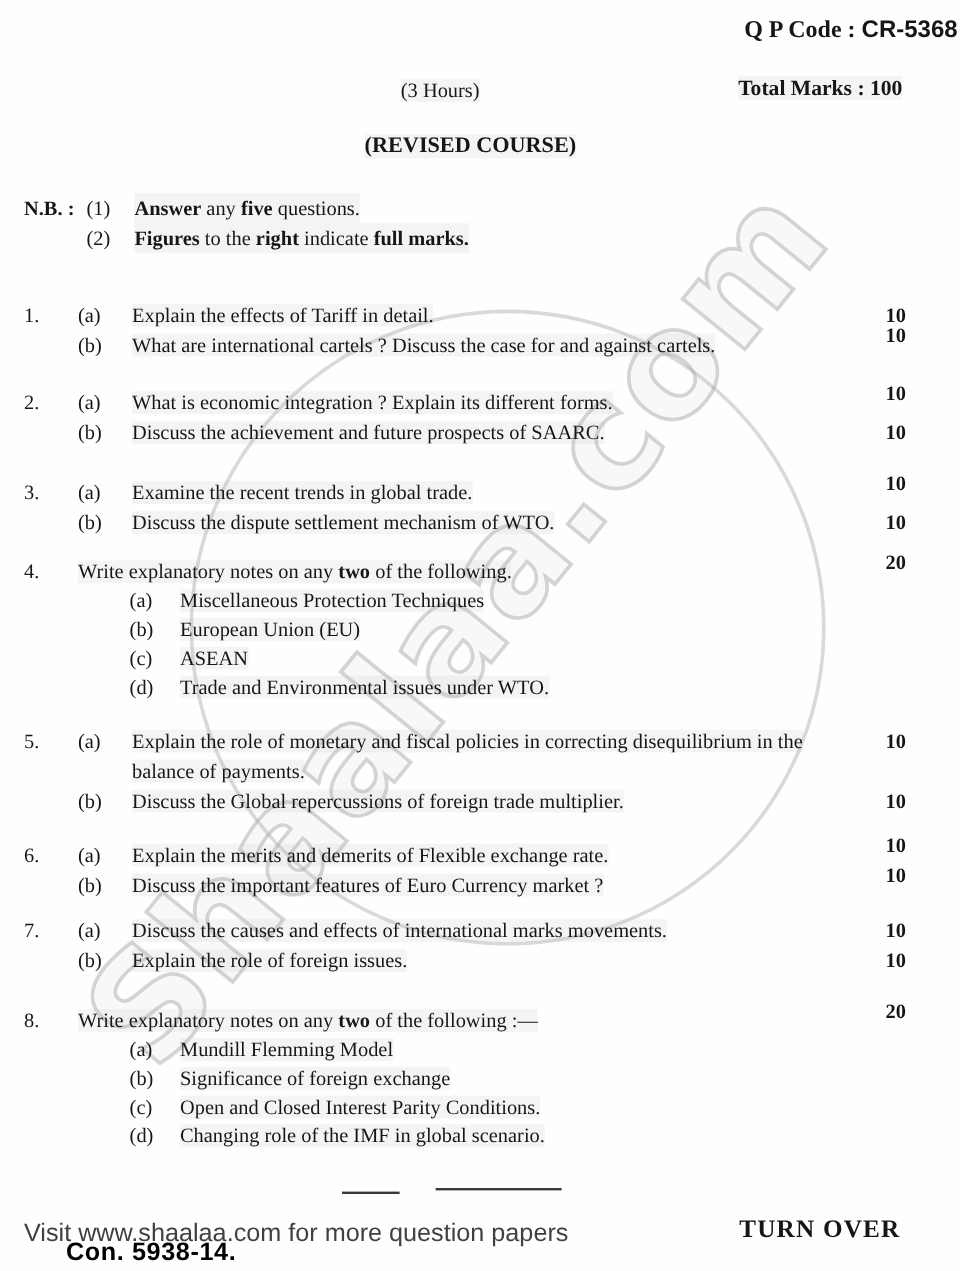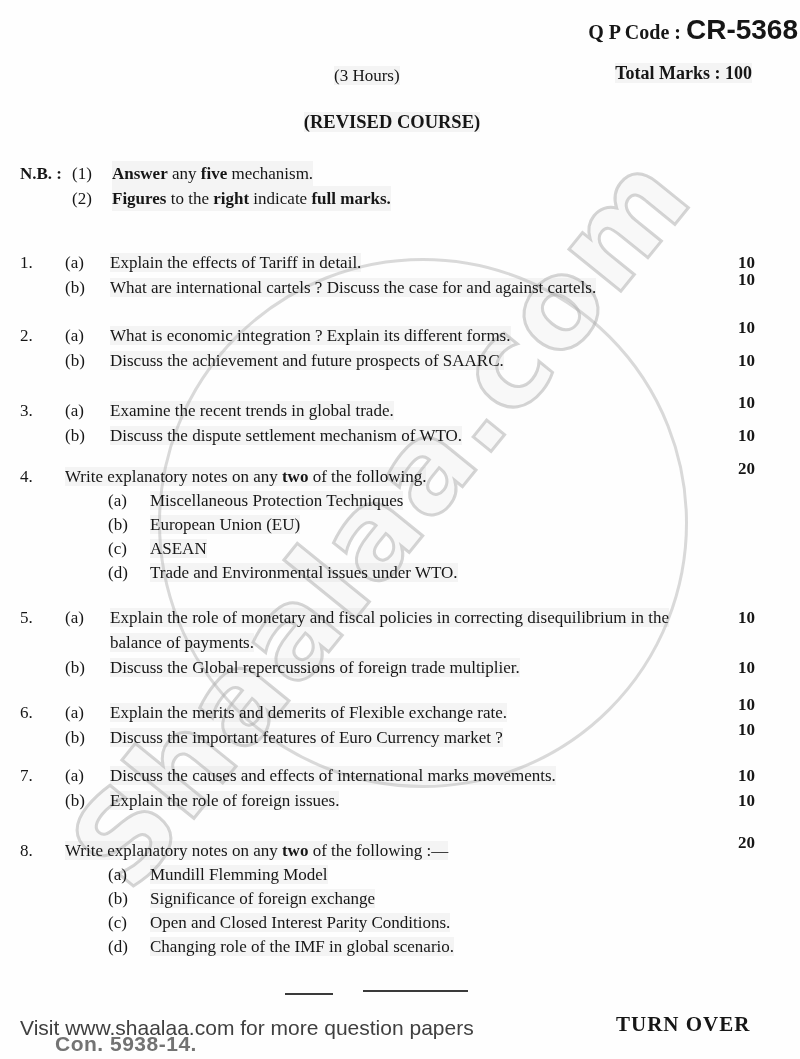--- a/index.html
+++ b/index.html
@@ -19,21 +19,21 @@
     letter-spacing:2px; white-space:nowrap;
     color:rgba(200,200,200,0.10);
     -webkit-text-stroke:3px rgba(172,172,172,0.5);
     transform:rotate(-51deg); transform-origin:0 100%;
   }
   
   .scan { background:rgba(185,185,185,0.14); }
   
   .qp { position:absolute; top:14px; right:2px; white-space:nowrap; }
   .qp-label { font-weight:bold; font-size:20px; }
-  .qp-value { font-family:"Liberation Sans", sans-serif; font-weight:bold; font-size:28px; }
+  .qp-value { font-family:"Liberation Sans", sans-serif; font-weight:bold; font-size:20px; }
   .duration { position:absolute; top:66px; left:334px; font-size:17px; }
   .total-marks { position:absolute; top:63px; right:48px; font-weight:bold; font-size:18px; }
   .course { position:absolute; top:112px; left:0; right:16px; text-align:center; font-weight:bold; font-size:18.5px; }
   
   .nb { position:absolute; left:20px; top:161px; font-size:17px; }
   .nb-row { display:flex; line-height:25px; }
   .nb-label { width:52px; font-weight:bold; flex:none; }
   .nb-num { width:40px; flex:none; }
   
   .questions { position:absolute; left:20px; top:250px; right:45px; font-size:17px; }
@@ -46,41 +46,41 @@
   .qrow .marks { flex:none; width:38px; text-align:right; font-weight:bold; }
   .qrow.item { line-height:24px; }
   .qrow.item .sub { margin-left:43px; width:42px; }
   .m-up { position:relative; top:-8px; }
   #q2{margin-top:23px} #q3{margin-top:25px} #q4{margin-top:16px}
   #q5{margin-top:20px} #q6{margin-top:20px} #q7{margin-top:13px} #q8{margin-top:25px}
   
   .line1 { position:absolute; left:285px; top:993px; width:48px; border-top:2px solid #3a3a3a; }
   .line2 { position:absolute; left:363px; top:990px; width:105px; border-top:2px solid #3a3a3a; }
   .visit { position:absolute; left:20px; top:1016px; font-family:"Liberation Sans", sans-serif; font-size:21px; color:#404040; white-space:nowrap; }
-  .con { position:absolute; left:55px; top:1032px; font-family:"Liberation Sans", sans-serif; font-weight:bold; font-size:21px; color:#737373; letter-spacing:0.5px; white-space:nowrap; }
+  .con { position:absolute; left:55px; top:1032px; font-family:"Liberation Sans", sans-serif; font-weight:bold; font-size:21px; color:#000000; letter-spacing:0.5px; white-space:nowrap; }
   .turnover { position:absolute; left:616px; top:1012px; font-weight:bold; font-size:21px; letter-spacing:1px; white-space:nowrap; }
 </style>
 </head>
 <body>
 
 <div class="page">
 
   <div class="wm-circle"></div>
   <div class="wm-text">Shaalaa.com</div>
 
   <div class="qp"><span class="qp-label">Q P Code : </span><span class="qp-value">CR-5368</span></div>
   <div class="duration"><span class="scan">(3 Hours)</span></div>
   <div class="total-marks"><span class="scan">Total Marks : 100</span></div>
   <div class="course"><span class="scan">(REVISED COURSE)</span></div>
 
   <div class="nb">
     <div class="nb-row">
       <span class="nb-label">N.B. :</span>
       <span class="nb-num">(1)</span>
-      <span class="scan"><span style="font-weight: bold;">Answer</span><span> any </span><span style="font-weight: bold;">five</span><span> mechanism.</span></span>
+      <span class="scan"><span style="font-weight: bold;">Answer</span><span> any </span><span style="font-weight: bold;">five</span><span> questions.</span></span>
     </div>
     <div class="nb-row">
       <span class="nb-label"></span>
       <span class="nb-num">(2)</span>
       <span class="scan"><span style="font-weight: bold;">Figures</span><span> to the </span><span style="font-weight: bold;">right</span><span> indicate </span><span style="font-weight: bold;">full marks.</span></span>
     </div>
   </div>
 
   <div class="questions">
 

